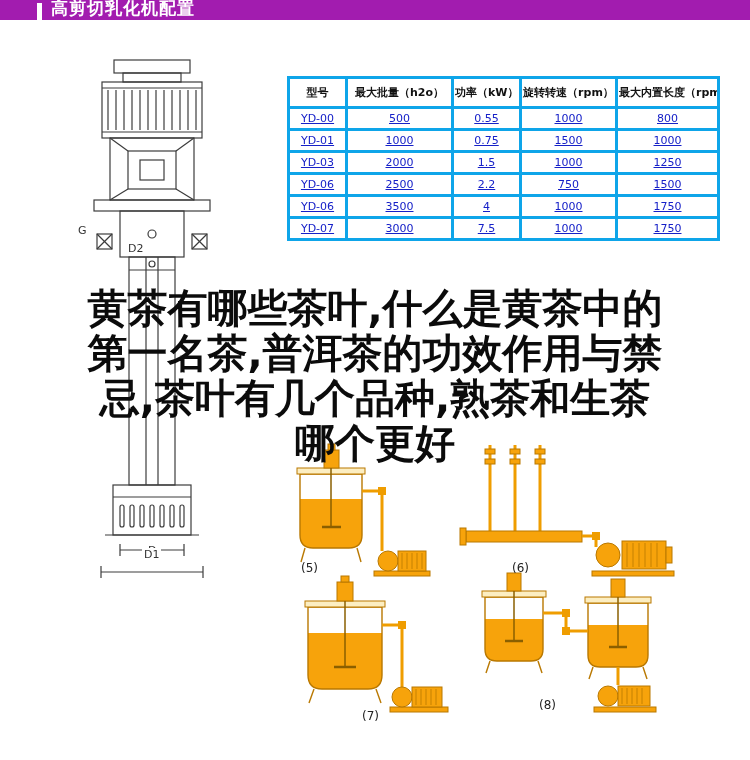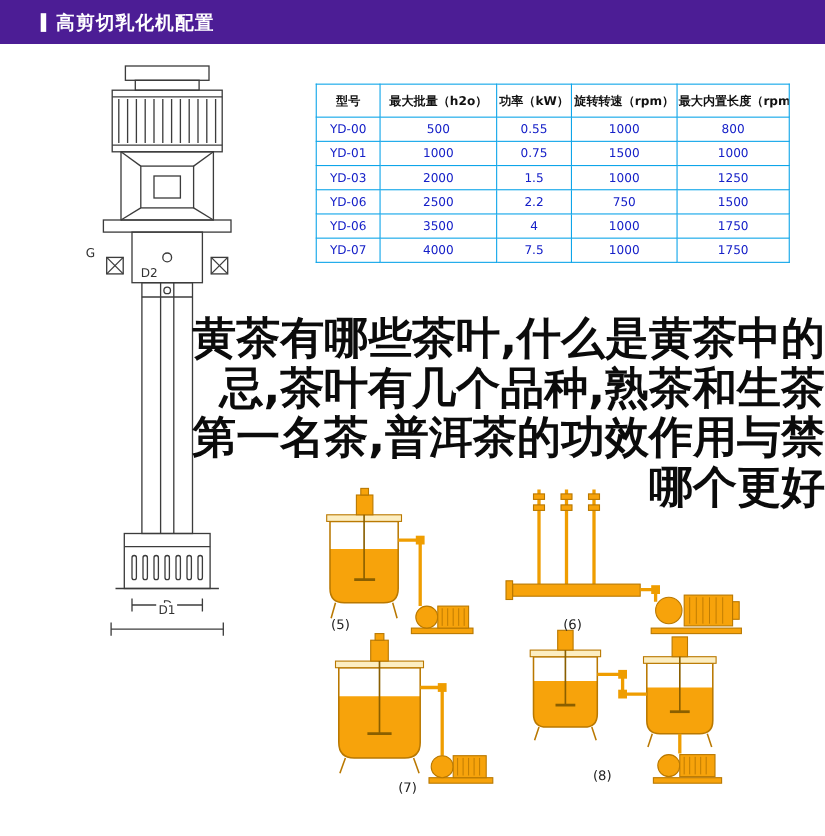--- a/index.html
+++ b/index.html
@@ -1,32 +1,32 @@
 <!DOCTYPE html>
 <html><head>
 <meta charset="utf-8">
 <style>
   * { margin:0; padding:0; box-sizing:border-box; }
   html,body { width:750px; height:760px; }
   body { font-family:"DejaVu Sans","Liberation Sans",sans-serif; background:#ffffff; }
   .screen { position:relative; width:750px; height:760px; overflow:hidden; background:#ffffff; }
 
   
-  .topbar { position:absolute; left:0; top:0; width:750px; height:40px; background:#4c1d95; display:flex; align-items:center; z-index:10; }
+  .topbar { position:absolute; left:0; top:0; width:750px; height:20px; background:#a21caf; display:flex; align-items:flex-end; z-index:10; }
   .topbar .accent { display:inline-block; width:5px; height:17px; background:#ffffff; margin-left:37px; margin-right:9px; }
   .topbar h1 { color:#ffffff; font-size:17px; font-weight:bold; letter-spacing:1px; }
 
   
   .spec-table { position:absolute; left:287px; top:76px; width:430px; border-collapse:collapse; table-layout:fixed; background:#ffffff; z-index:3; }
-  .spec-table th, .spec-table td { border:1px solid #0ea5e9; text-align:center; vertical-align:middle; font-size:11px; padding:2px 1px; overflow:hidden; white-space:nowrap; }
+  .spec-table th, .spec-table td { border:3px solid #0ea5e9; text-align:center; vertical-align:middle; font-size:11px; padding:2px 1px; overflow:hidden; white-space:nowrap; }
   .spec-table th { color:#111111; font-weight:bold; height:30px; }
-  .spec-table td { color:#1620c8; height:22px; }
+  .spec-table td { color:#1620c8; height:22px;text-decoration:underline; }
 
   
-  .headline { position:absolute; left:0; top:286px; width:750px; text-align:right; font-size:40px; line-height:45px; font-weight:bold; color:#0b0b0b; z-index:5; letter-spacing:0; }
+  .headline { position:absolute; left:0; top:286px; width:750px; text-align:center; font-size:40px; line-height:45px; font-weight:bold; color:#0b0b0b; z-index:5; letter-spacing:0; }
 
   
   .diagram-label { position:absolute; font-size:12px; color:#222222; z-index:6; }
   .machine-label { position:absolute; font-size:11px; color:#333333; background:#ffffff; padding:0 2px; z-index:4; }
 
   svg.layer { position:absolute; z-index:1; }
 </style>
 </head>
 <body>
 
@@ -158,32 +158,32 @@
       </tr>
       <tr>
         <td>YD-06</td>
         <td>3500</td>
         <td>4</td>
         <td>1000</td>
         <td>1750</td>
       </tr>
       <tr>
         <td>YD-07</td>
-        <td>4000</td>
+        <td>3000</td>
         <td>7.5</td>
         <td>1000</td>
         <td>1750</td>
       </tr>
     </tbody>
   </table>
 
   <div class="headline">
     <div>黄茶有哪些茶叶,什么是黄茶中的</div>
+    <div>第一名茶,普洱茶的功效作用与禁</div>
     <div>忌,茶叶有几个品种,熟茶和生茶</div>
-    <div>第一名茶,普洱茶的功效作用与禁</div>
     <div>哪个更好</div>
   </div>
 
   <svg class="layer" style="left:278px;top:435px" width="472" height="320" viewBox="0 0 472 320">
 
     <g>
       <path d="M22,64 L84,64 L84,100 Q84,113 71,113 L35,113 Q22,113 22,100 Z" fill="#f7a30b" stroke="none"></path>
       <path d="M22,39 L84,39 L84,100 Q84,113 71,113 L35,113 Q22,113 22,100 Z" fill="none" stroke="#b97800" stroke-width="1.4"></path>
       <rect x="19" y="33" width="68" height="6" fill="#fceec2" stroke="#b97800"></rect>
       <rect x="46" y="15" width="15" height="18" fill="#f7a30b" stroke="#b97800"></rect>

